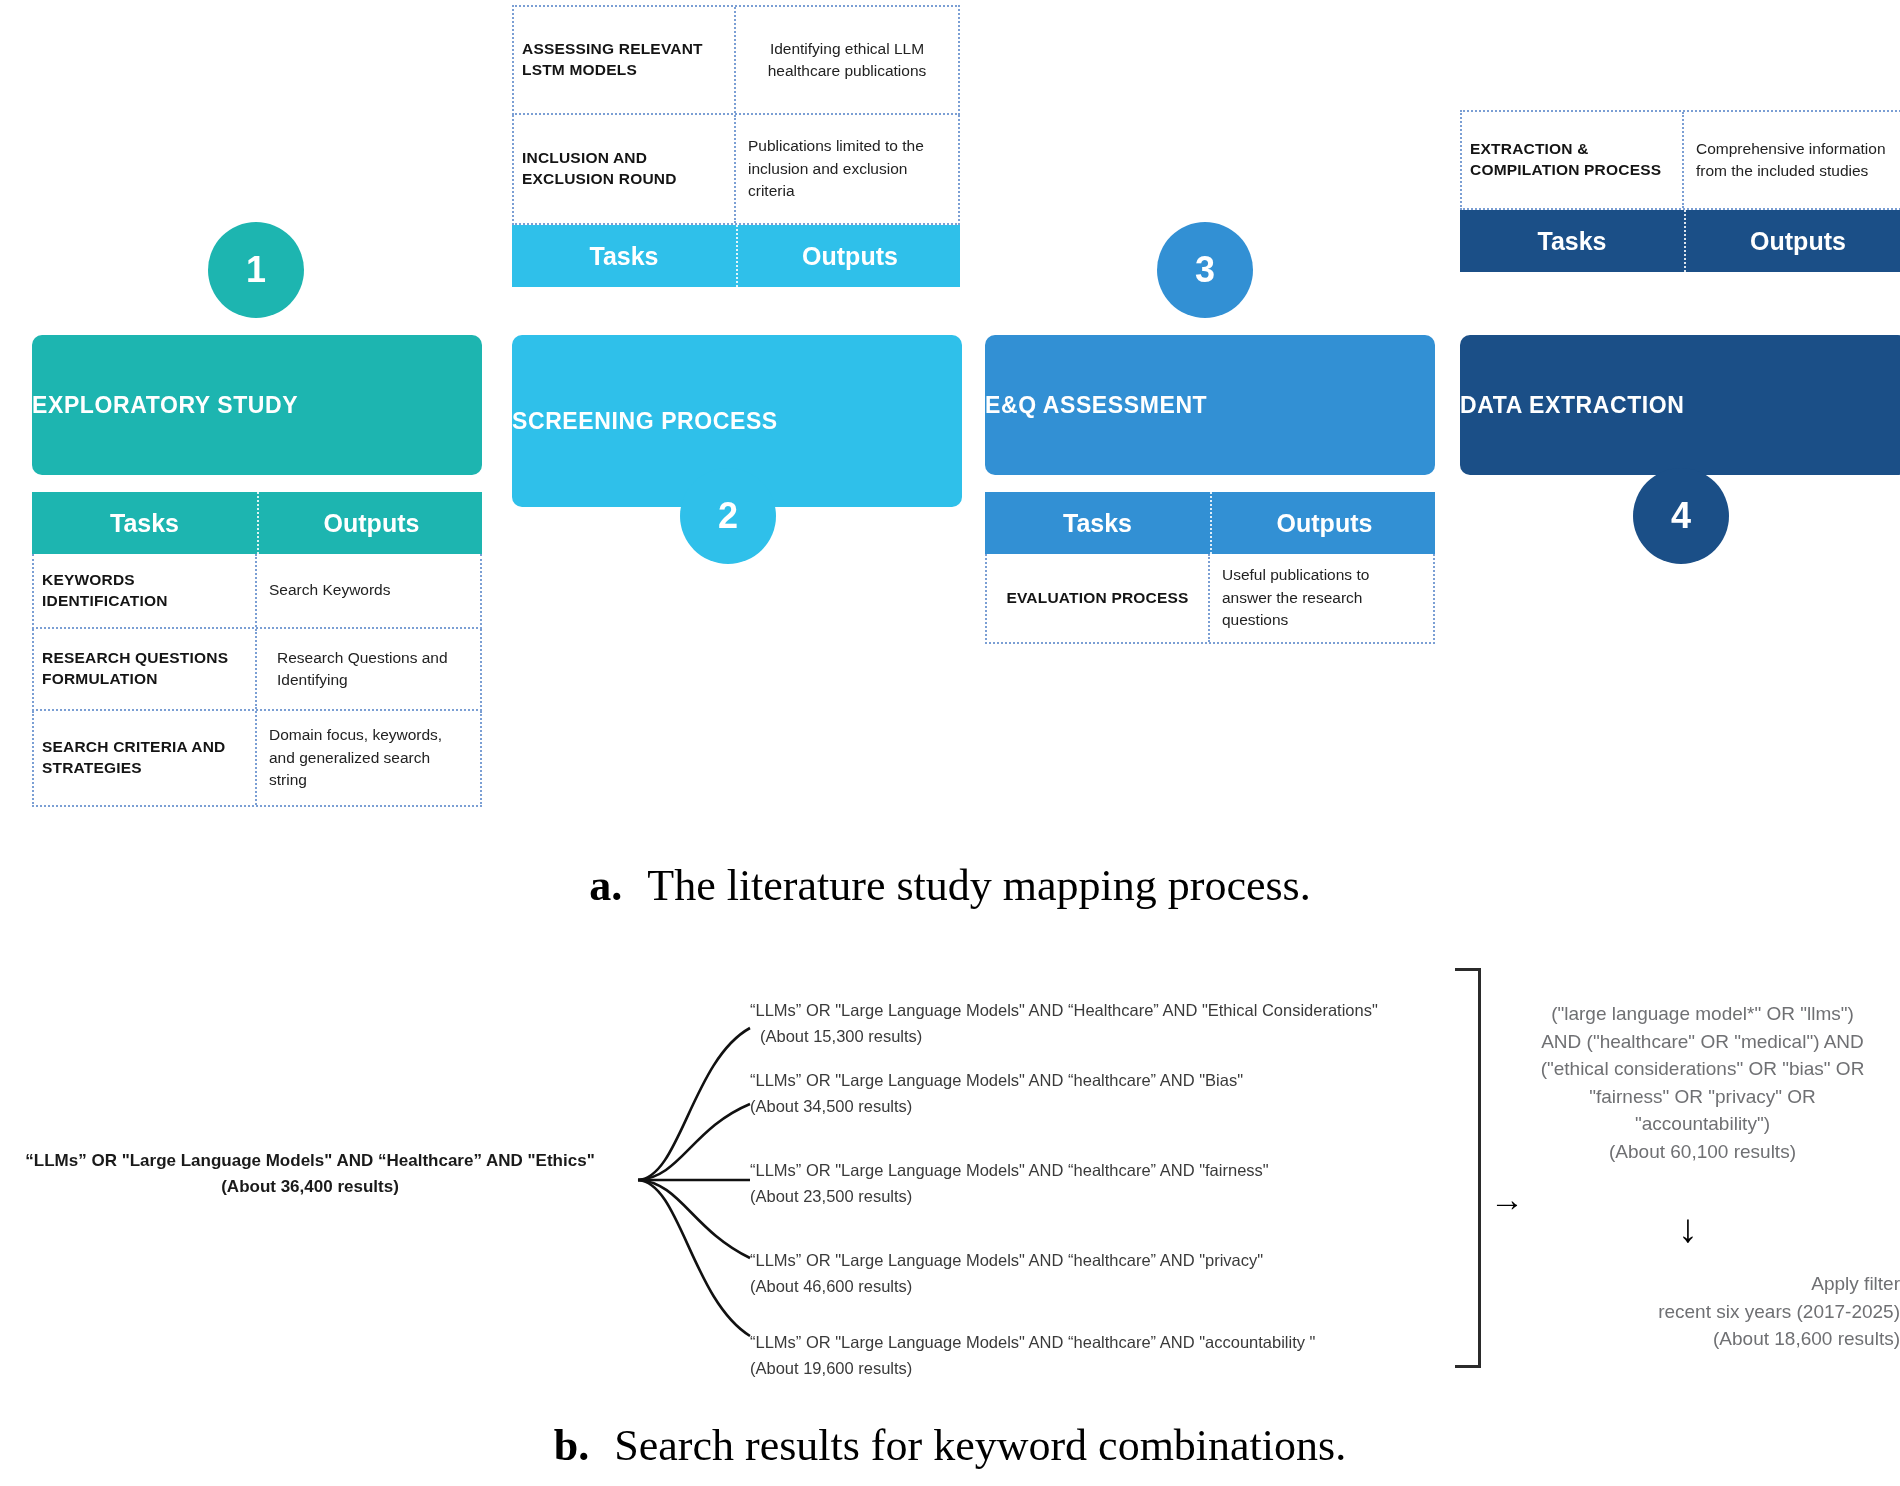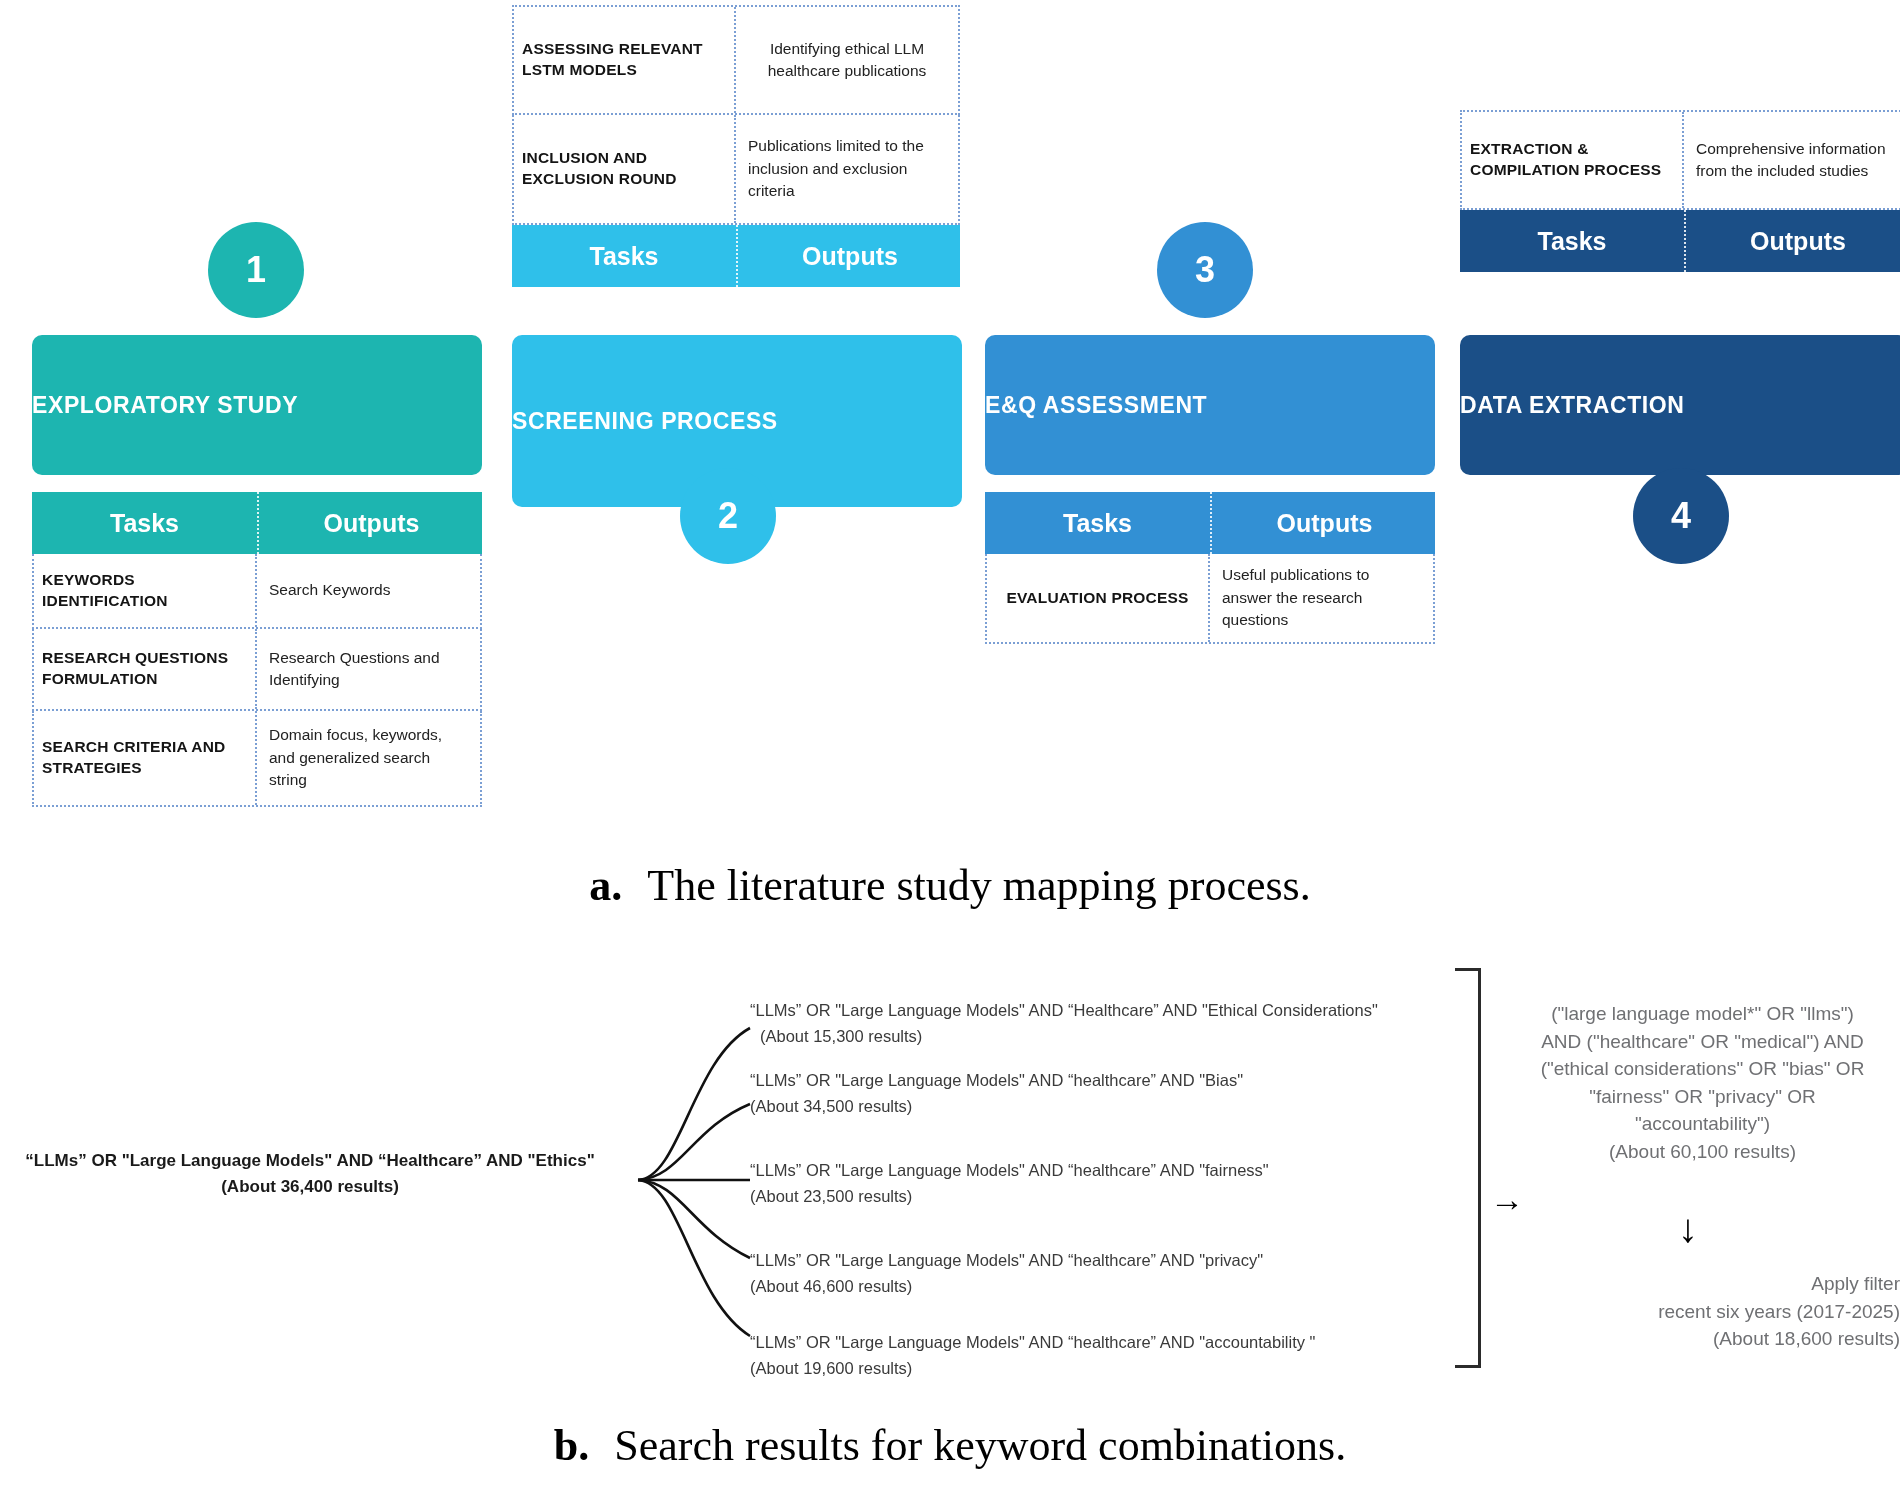--- a/index.html
+++ b/index.html
@@ -268,21 +268,21 @@
 
     <div class="tbl" style="left:32px; top:492px; width:450px;">
       <div class="hdr" style="background:#1DB5B0;">
         <div>Tasks</div>
         <div>Outputs</div>
       </div>
       <div class="row" style="height:75px;">
         <div class="cell-task">KEYWORDS IDENTIFICATION</div>
         <div class="cell-out">Search Keywords</div>
       </div>
-      <div class="row" style="height:82px;">
+      <div class="row" style="height:82px;gap:8px;">
         <div class="cell-task">RESEARCH QUESTIONS FORMULATION</div>
         <div class="cell-out">Research Questions and Identifying</div>
       </div>
       <div class="row" style="height:96px;">
         <div class="cell-task">SEARCH CRITERIA AND STRATEGIES</div>
         <div class="cell-out">Domain focus, keywords, and generalized search string</div>
       </div>
     </div>
 
     <div class="tbl" style="left:985px; top:492px; width:450px;">

